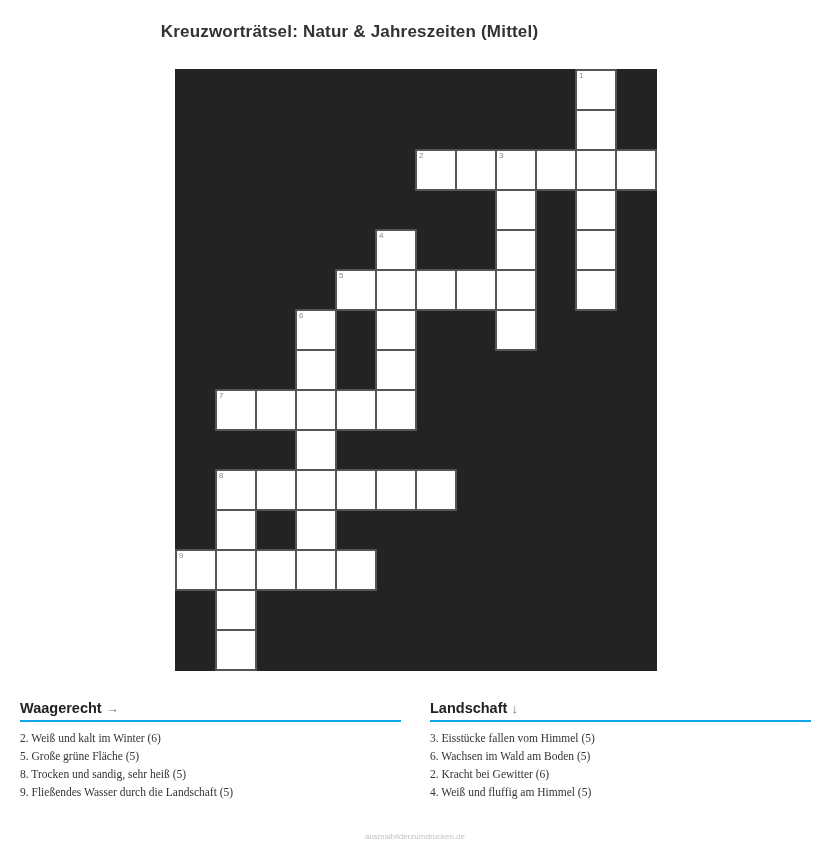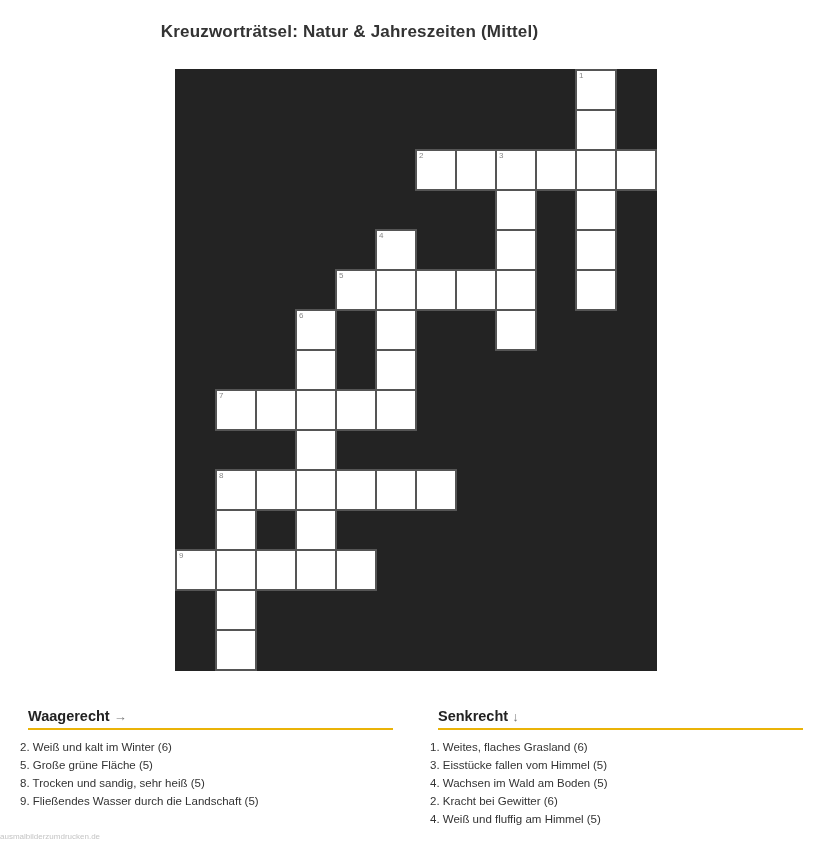--- a/index.html
+++ b/index.html
@@ -52,45 +52,47 @@
     color: var(--num-color, #888888);
   }
   .clue-col {
     position: absolute;
     top: 700px;
     width: 381px;
   }
   .clue-col.across { left: 20px; }
   .clue-col.down   { left: 430px; }
   .clue-heading {
-    margin: 8px;
+    margin: 0;
     font-size: 14.5px;
     font-weight: bold;
     color: #222222;
     padding-bottom: 4px;
-    border-bottom: 2px solid #eab308;
+    border-bottom: 2px solid #0ea5e9;
   }
   .clue-heading .arrow {
     font-weight: normal;
     font-size: 13px;
     color: #777777;
   }
   .clue-list {
     list-style: none;
     margin: 7px 0 0 0;
     padding: 0;
     font-size: 11.5px;
     line-height: 18px;
     color: #333333;
+    font-family: Liberation Serif, serif;
   }
   .footer {
     position: absolute;
     top: 832px;
     left: 0;
     width: 830px;
+    text-align: center;
     font-size: 8px;
     color: #c4c4c4;
   }
 </style>
 </head>
 <body>
 
 <div class="page">
 
   <h1 class="title">Kreuzworträtsel: Natur &amp; Jahreszeiten (Mittel)</h1>
@@ -165,25 +167,24 @@
     <h2 class="clue-heading"><span>Waagerecht</span> <span class="arrow">→</span></h2>
     <ul class="clue-list" id="across-list">
         <li>2. Weiß und kalt im Winter (6)</li>
         <li>5. Große grüne Fläche (5)</li>
         <li>8. Trocken und sandig, sehr heiß (5)</li>
         <li>9. Fließendes Wasser durch die Landschaft (5)</li>
       </ul>
   </section>
 
   <section class="clue-col down">
-    <h2 class="clue-heading"><span>Senkrecht</span> <span class="arrow">↓</span></h2>
+    <h2 class="clue-heading"><span>Landschaft</span> <span class="arrow">↓</span></h2>
     <ul class="clue-list" id="down-list">
-        <li>1. Weites, flaches Grasland (6)</li>
         <li>3. Eisstücke fallen vom Himmel (5)</li>
-        <li>4. Wachsen im Wald am Boden (5)</li>
+        <li>6. Wachsen im Wald am Boden (5)</li>
         <li>2. Kracht bei Gewitter (6)</li>
         <li>4. Weiß und fluffig am Himmel (5)</li>
       </ul>
   </section>
 
   <div class="footer">ausmalbilderzumdrucken.de</div>
 
 </div>
 
 </body></html>

